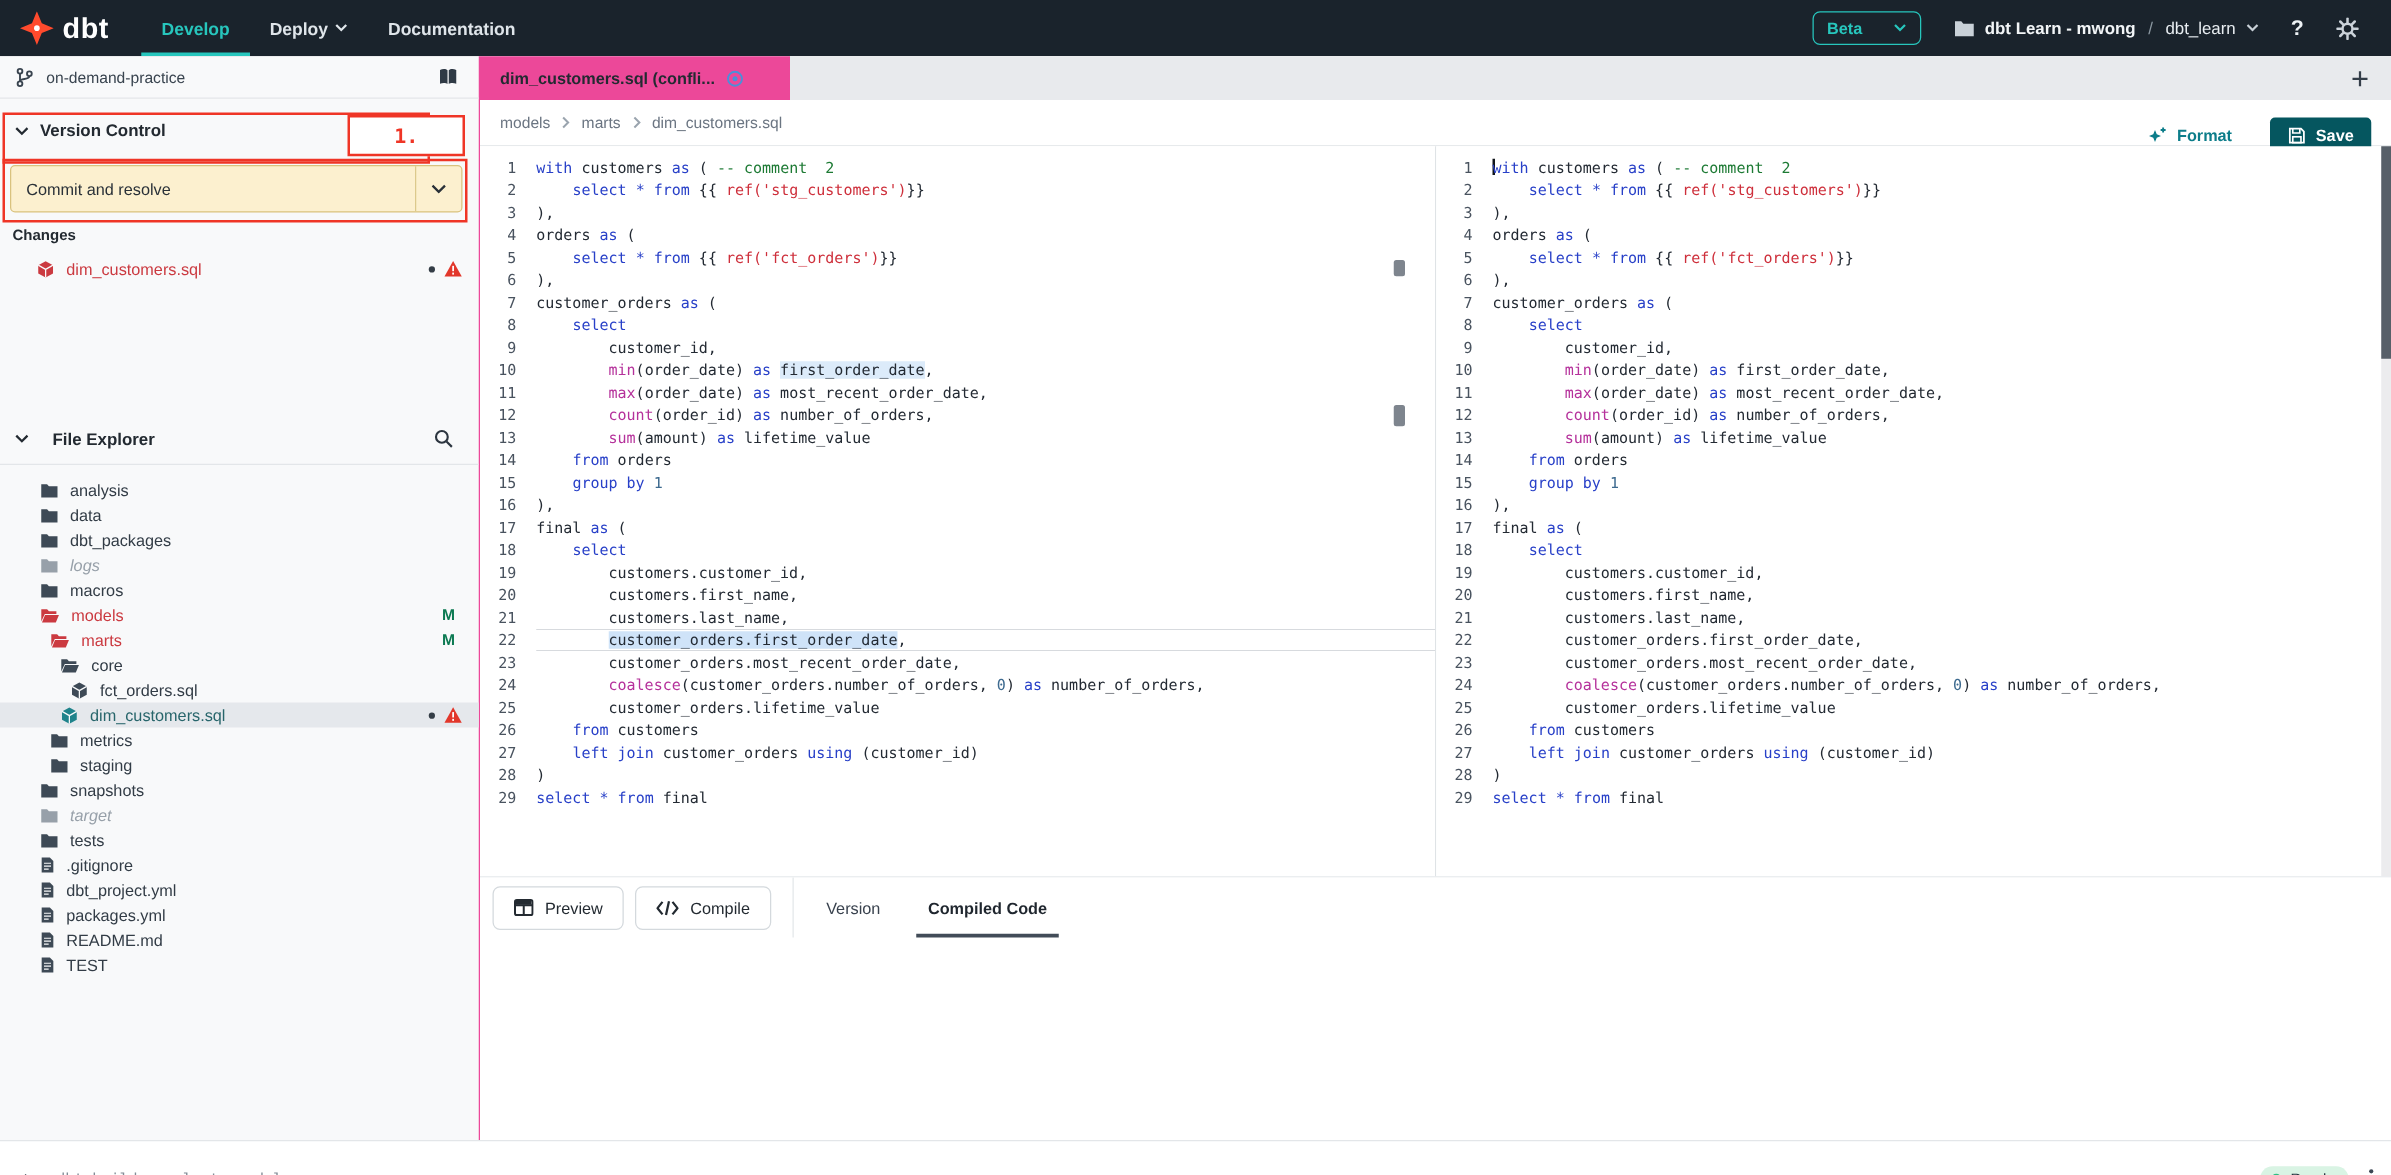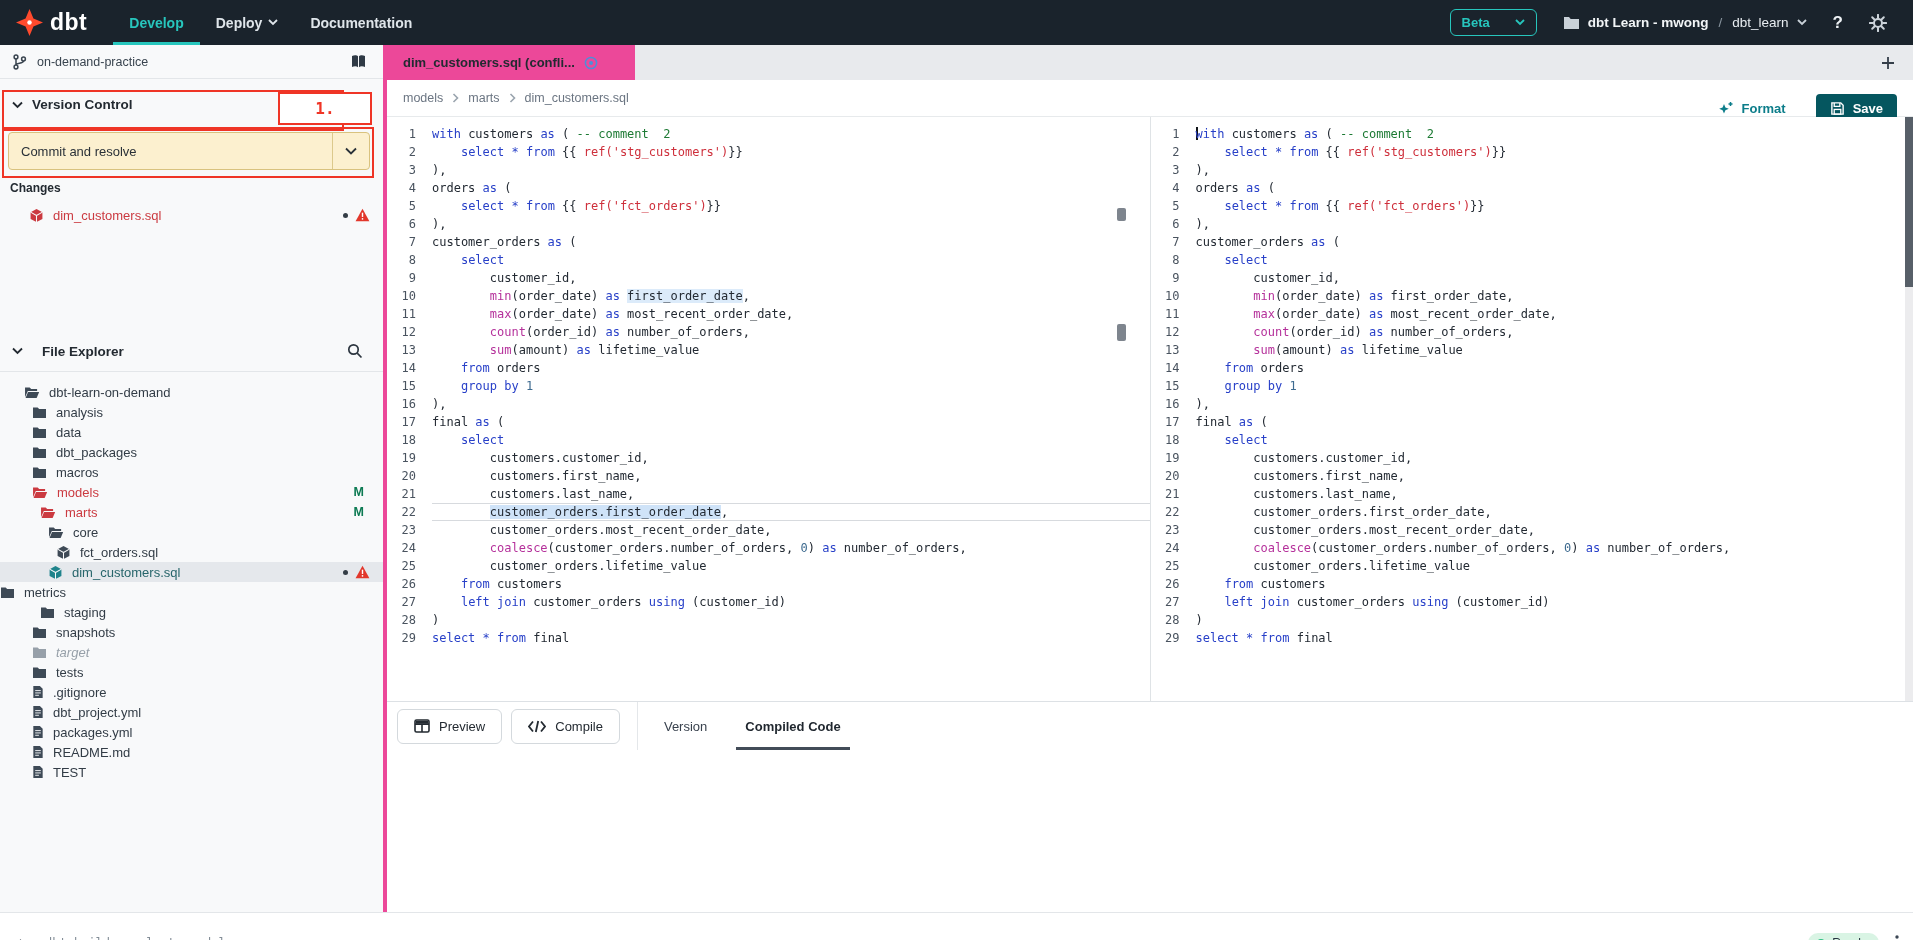--- a/index.html
+++ b/index.html
@@ -14,21 +14,21 @@
   .nav-item.active{color:var(--accent);box-shadow:inset 0 -3px 0 var(--accent);}
   .nav-right{margin-left:auto;display:flex;align-items:center;gap:26px;padding-right:26px;}
   .beta-pill{display:flex;align-items:center;gap:25px;border:1.5px solid var(--accent);border-radius:6px;padding:5px 11px;color:var(--accent);font-weight:bold;font-size:13px;}
   .proj{display:flex;align-items:center;gap:8px;color:#f2f5f7;font-size:13.5px;font-weight:bold;}
   .proj .slash{color:#8b97a1;font-weight:normal;padding:0 2px;}
   .proj .env{font-weight:normal;color:#e8edf1;}
   .help-q{color:#eef2f5;font-size:17px;font-weight:bold;}
 
   
   .body{display:flex;height:867px;}
-  .sidebar{width:383px;flex:none;background:#f8f9fa;border-right:4px solid #ec4899;position:relative;}
+  .sidebar{width:383px;flex:none;background:#f8f9fa;border-right:1px solid #ec4899;position:relative;}
   .main{flex:1;display:flex;flex-direction:column;min-width:0;background:#fff;}
 
   
   .branch-row{position:absolute;top:0;left:0;right:0;height:33px;border-bottom:1px solid #e3e6e9;display:flex;align-items:center;padding-left:12px;gap:10px;font-size:12.5px;color:#39444f;}
   .branch-row .book{margin-left:auto;margin-right:16px;}
   .vc-header{position:absolute;top:52px;left:12px;display:flex;align-items:center;gap:9px;font-size:13.5px;font-weight:bold;color:#232a31;}
   .red-box{position:absolute;border:2px solid var(--annotation_red);pointer-events:none;z-index:5;}
   .rb1{top:45px;left:2px;width:338px;height:37px;}
   .rb2{top:82px;left:2px;width:368px;height:47px;}
   .step-label{position:absolute;top:47px;left:278px;width:90px;height:29px;background:#fff;border:2px solid var(--annotation_red);z-index:6;display:flex;align-items:center;justify-content:center;font-family:"DejaVu Sans Mono",monospace;font-weight:bold;font-size:16px;color:var(--annotation_red);}
@@ -244,44 +244,43 @@
         <span>File Explorer</span>
         <span class="search">
           <svg width="16" height="16" viewBox="0 0 16 16">
               <circle cx="6.5" cy="6.5" r="4.7" fill="none" stroke="#2c353f" stroke-width="1.7"></circle>
               <line x1="10.2" y1="10.2" x2="14.5" y2="14.5" stroke="#2c353f" stroke-width="1.7"></line>
             </svg>
         </span>
       </div>
       <div class="fe-divider"></div>
       <div class="tree">
-          <div class="trow" style="padding-left: 24px;">
-            <svg width="16" height="13" viewBox="0 0 17 14">
-              <path d="M1 1.5 h5 l1.6 1.8 H14 V5.5 H4 L1 12 Z" fill="#3e4a56"></path>
-              <path d="M4.2 6.5 h12 L13.5 13 H1.6 Z" fill="#3e4a56"></path>
-            </svg>
-            <span class="tlabel">dbt-learn-on-demand</span>
-          </div>
           <div class="trow" style="padding-left: 32px;">
             <svg width="15" height="13" viewBox="0 0 16 14">
               <path d="M1 1.5 h5 l1.6 1.8 H15 V13 H1 Z" fill="#3e4a56"></path>
             </svg>
             <span class="tlabel">analysis</span>
           </div>
           <div class="trow" style="padding-left: 32px;">
             <svg width="15" height="13" viewBox="0 0 16 14">
               <path d="M1 1.5 h5 l1.6 1.8 H15 V13 H1 Z" fill="#3e4a56"></path>
             </svg>
             <span class="tlabel">data</span>
           </div>
           <div class="trow" style="padding-left: 32px;">
             <svg width="15" height="13" viewBox="0 0 16 14">
               <path d="M1 1.5 h5 l1.6 1.8 H15 V13 H1 Z" fill="#3e4a56"></path>
             </svg>
             <span class="tlabel">dbt_packages</span>
+          </div>
+          <div class="trow muted" style="padding-left: 32px;">
+            <svg width="15" height="13" viewBox="0 0 16 14">
+              <path d="M1 1.5 h5 l1.6 1.8 H15 V13 H1 Z" fill="#97a0a9"></path>
+            </svg>
+            <span class="tlabel">logs</span>
           </div>
           <div class="trow" style="padding-left: 32px;">
             <svg width="15" height="13" viewBox="0 0 16 14">
               <path d="M1 1.5 h5 l1.6 1.8 H15 V13 H1 Z" fill="#3e4a56"></path>
             </svg>
             <span class="tlabel">macros</span>
           </div>
           <div class="trow c-red" style="padding-left: 32px;">
             <svg width="16" height="13" viewBox="0 0 17 14">
               <path d="M1 1.5 h5 l1.6 1.8 H14 V5.5 H4 L1 12 Z" fill="#cb3a40"></path>
@@ -320,21 +319,21 @@
             <span class="tlabel">dim_customers.sql</span>
             <span class="tdot"></span>
             <span class="twarn">
               <svg width="15" height="14" viewBox="0 0 16 15">
                 <path d="M8 .8 L15.4 14.2 H.6 Z" fill="#e2372b"></path>
                 <rect x="7.25" y="5" width="1.5" height="4.6" fill="#fff"></rect>
                 <rect x="7.25" y="10.8" width="1.5" height="1.7" fill="#fff"></rect>
               </svg>
             </span>
           </div>
-          <div class="trow" style="">
+          <div class="trow" style="padding-left: 40px;">
             <svg width="15" height="13" viewBox="0 0 16 14">
               <path d="M1 1.5 h5 l1.6 1.8 H15 V13 H1 Z" fill="#3e4a56"></path>
             </svg>
             <span class="tlabel">metrics</span>
           </div>
           <div class="trow" style="padding-left: 40px;">
             <svg width="15" height="13" viewBox="0 0 16 14">
               <path d="M1 1.5 h5 l1.6 1.8 H15 V13 H1 Z" fill="#3e4a56"></path>
             </svg>
             <span class="tlabel">staging</span>

